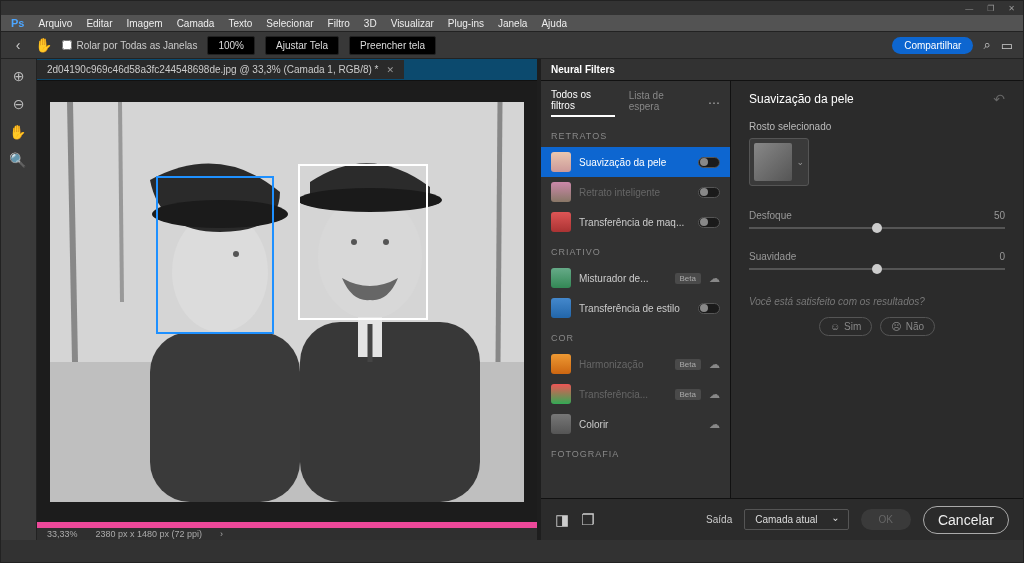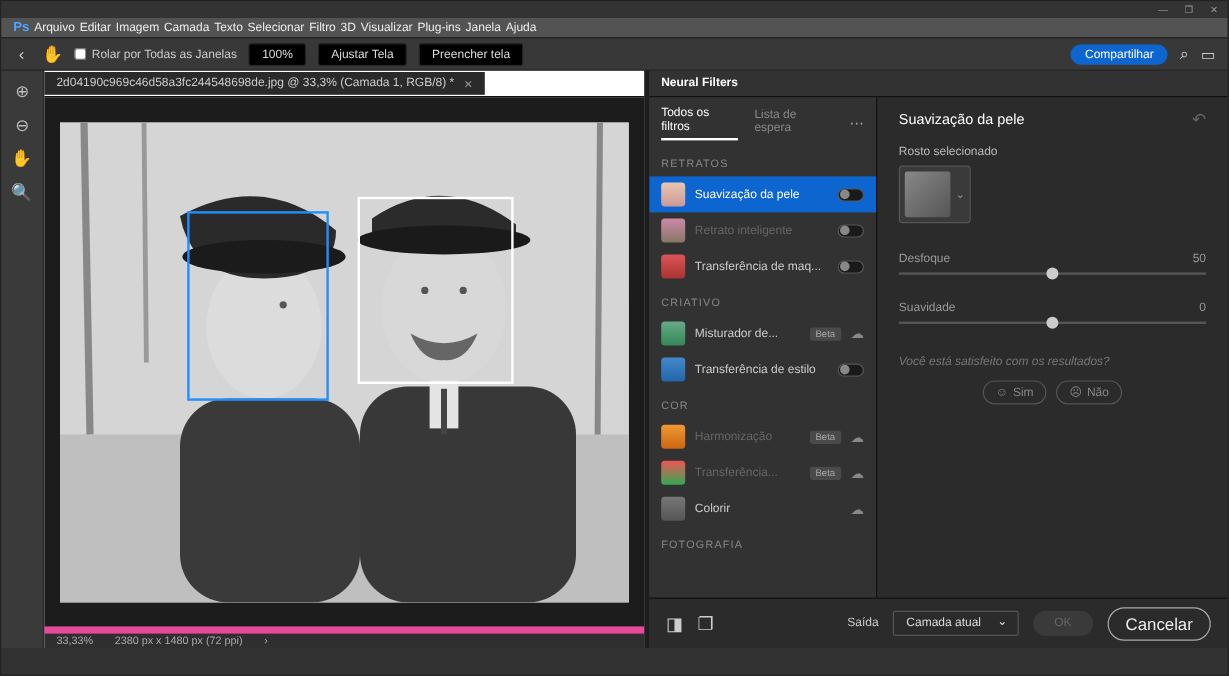--- a/index.html
+++ b/index.html
@@ -1,37 +1,37 @@
 <!DOCTYPE html>
 <html><head>
 <meta charset="utf-8">
 <style>
   * { box-sizing: border-box; margin: 0; padding: 0; font-family: -apple-system, "Segoe UI", Arial, sans-serif; user-select: none; }
   body { background: #323232; color: #ccc; width: 1024px; height: 563px; overflow: hidden; position: relative; border: 1px solid #222; }
   
   .titlebar { height: 14px; background: #333; display: flex; justify-content: space-between; padding: 0 8px; font-size: 8px; align-items: center; color: #999; }
   .win-controls { display: flex; gap: 14px; }
-  .menubar { height: 16px; background: #535353; display: flex; align-items: center; gap: 4px; padding: 0 10px; font-size: 10px; color: #eee; }
+  .menubar { height: 16px; background: #535353; display: flex; align-items: center; gap: 14px; padding: 0 10px; font-size: 10px; color: #eee; }
   .menubar span:first-child { color: #4da6ff; font-weight: bold; font-size: 11px; }
   
   .optbar { height: 28px; background: #383838; border-top: 1px solid #222; border-bottom: 1px solid #222; display: flex; align-items: center; padding: 0 10px; gap: 10px; font-size: 10px; }
   .optbar .back { width: 14px; height: 14px; display: flex; align-items: center; justify-content: center; font-size: 14px; color: #ccc; }
   .optbar .hand { font-size: 14px; color: #ccc; }
   .optbar .chk { display: flex; align-items: center; gap: 4px; }
   .optbar .chk input { width: 10px; height: 10px; }
   .optbar .btn { background: #000000; border: 1px solid #222; padding: 3px 10px; border-radius: 2px; color: #ddd; font-size: 10px; }
   .optbar .spacer { flex: 1; }
   .optbar .share { background: #0d66d0; color: #fff; padding: 3px 12px; border-radius: 10px; font-size: 10px; }
   .optbar .ricon { font-size: 13px; color: #ccc; }
   
   .main { display: flex; height: 481px; }
   .toolcol { width: 36px; background: #3a3a3a; border-right: 1px solid #222; display: flex; flex-direction: column; align-items: center; padding-top: 8px; gap: 10px; }
   .toolcol .t { width: 18px; height: 18px; display: flex; align-items: center; justify-content: center; font-size: 14px; color: #bbb; }
   
-  .doc-area { flex: 0 0 500px; background: #ffffff; display: flex; flex-direction: column; }
+  .doc-area { flex: 0 0 500px; background: #0c4a6e; display: flex; flex-direction: column; }
   .tabbar { height: 22px; display: flex; align-items: center; font-size: 10px; border-bottom: 1px solid #111; }
   .tabbar .tab { background: #2a2a2a; padding: 4px 10px; color: #ccc; display: flex; align-items: center; gap: 8px; }
   .tabbar .tab .x { font-size: 9px; color: #999; }
   .canvas-wrap { flex: 1; background: #1c1c1c; position: relative; overflow: hidden; display: flex; align-items: center; justify-content: center; }
   .photo { width: 474px; height: 400px; position: relative; background: linear-gradient(#cfcfcf,#e6e6e6); }
   .photo svg { position: absolute; inset: 0; }
   .face-box { position: absolute; border: 2px solid; }
   .fb1 { border-color: #1e90ff; left: 106px; top: 74px; width: 118px; height: 158px; }
   .fb2 { border-color: #fff; left: 248px; top: 62px; width: 130px; height: 156px; }
   .statusbar { height: 18px; background: #2f2f2f; border-top: 6px solid #ec4899; display: flex; align-items: center; font-size: 9px; color: #aaa; padding: 0 10px; gap: 18px; }

